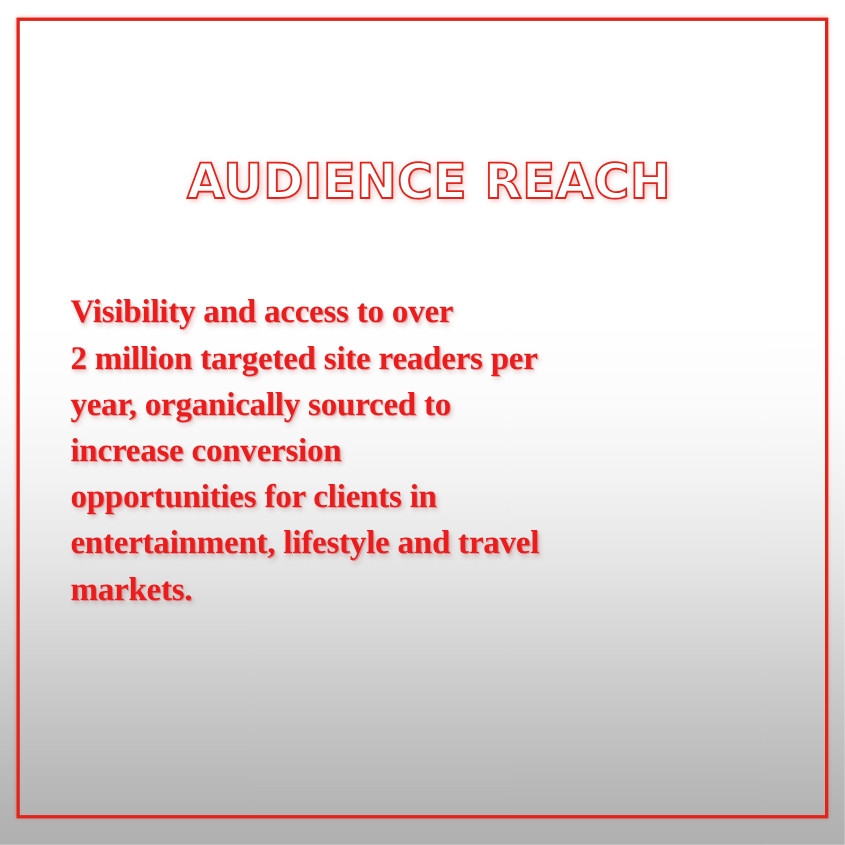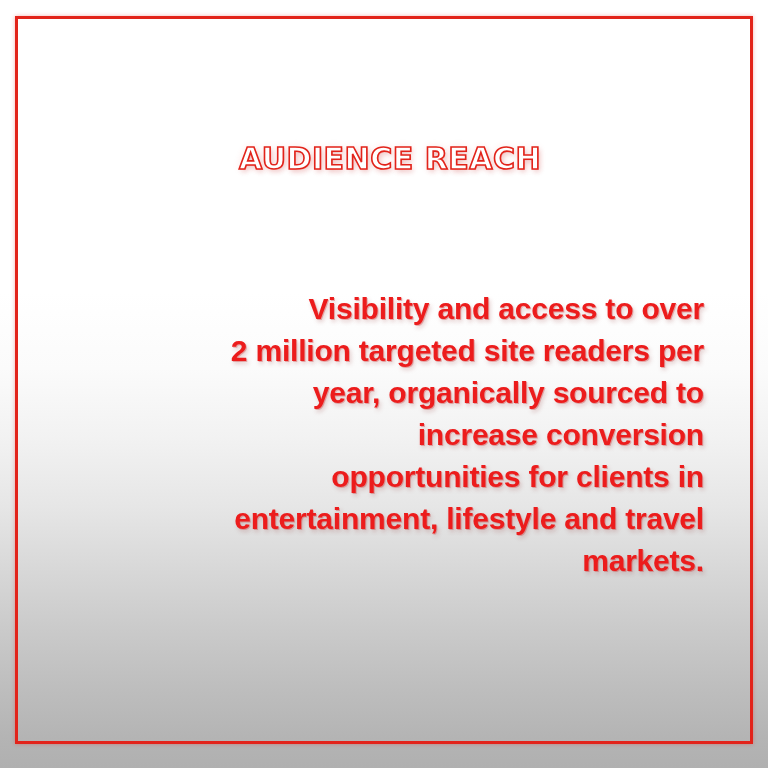--- a/index.html
+++ b/index.html
@@ -57,43 +57,43 @@
 
   
   #headline {
     margin: 0;
     position: absolute;
     top: 144px;
     left: 0;
     right: 0;
     text-align: center;
     font-family: "DejaVu Sans", sans-serif;
-    font-size: 30px;
+    font-size: 44px;
     font-weight: 700;
     letter-spacing: 0.5px;
     line-height: 1;
     color: #ffffff;
     -webkit-text-stroke: 1.6px #e2231a;
     text-shadow:
        1px 1px 0 rgba(226, 35, 26, 0.18),
        2px 3px 5px rgba(190, 40, 40, 0.22),
        0 0 9px rgba(226, 35, 26, 0.12);
     white-space: nowrap;
     padding-left: 12px;
   }
 
   
   #body-copy {
     margin: 0;
     position: absolute;
-    top: 288px;
+    top: 263px;
     left: 64px;
     right: 64px;
-    text-align: right;
-    font-family: Liberation Sans, sans-serif;
+    text-align: left;
+    font-family: Liberation Serif, serif;
     font-size: 30px;
     font-weight: 700;
     line-height: 42px;
     letter-spacing: -0.2px;
     color: #ec1c1c;
     white-space: pre-line;
     text-shadow:
        1px 1px 0 rgba(200, 30, 30, 0.30),
        2px 3px 4px rgba(150, 60, 60, 0.25);
   }

